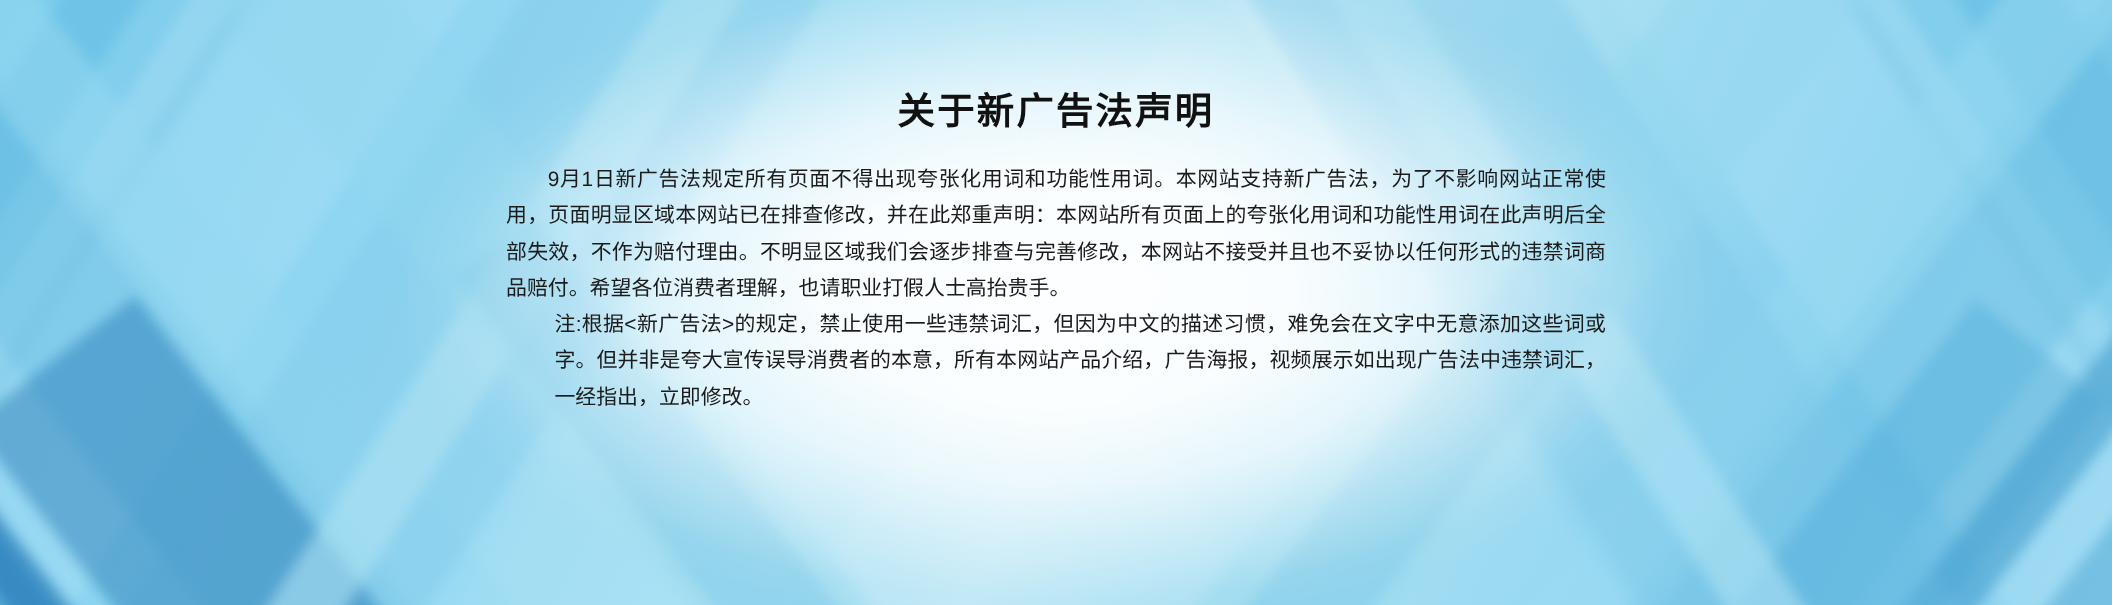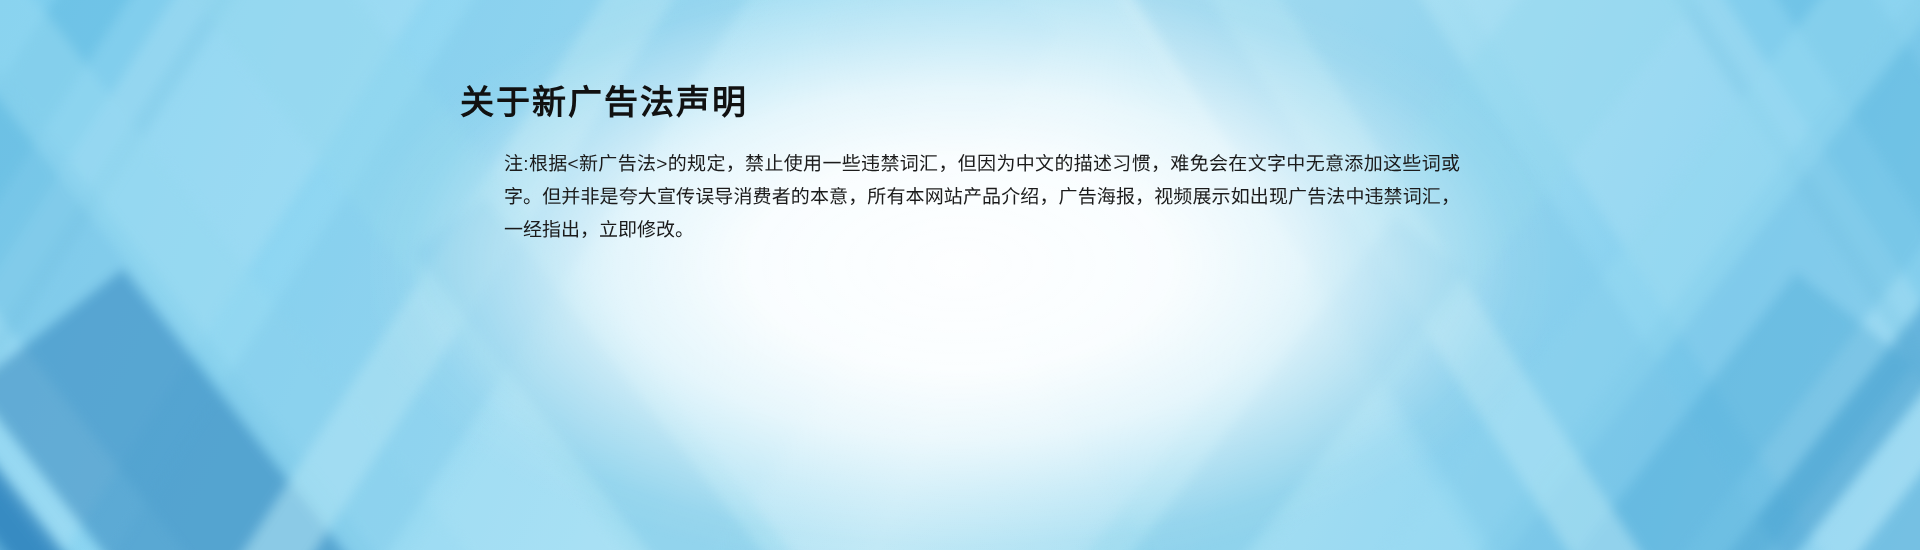--- a/index.html
+++ b/index.html
@@ -102,20 +102,21 @@
     transform: translateX(-50%);
     width: 1000px;
     height: 550px;
     padding-top: 82px;
     box-sizing: border-box;
     z-index: 5;
   }
 
   .page-title {
     margin: 0 0 24px 0;
+    text-align: center;
     font-size: 34px;
     font-weight: 700;
     color: #111111;
     letter-spacing: 2px;
     line-height: 1.2;
   }
 
   .statement-body {
     font-size: 19px;
     line-height: 33px;
@@ -171,17 +172,18 @@
     <span class="band r12"></span>
     <span class="band r13"></span>
   </div>
 
   <div class="glow"></div>
 
   <div class="content">
     <h1 class="page-title">关于新广告法声明</h1>
 
     <div class="statement-body">
+      <p class="para para-main">9月1日新广告法规定所有页面不得出现夸张化用词和功能性用词。本网站支持新广告法，为了不影响网站正常使用，页面明显区域本网站已在排查修改，并在此郑重声明：本网站所有页面上的夸张化用词和功能性用词在此声明后全部失效，不作为赔付理由。不明显区域我们会逐步排查与完善修改，本网站不接受并且也不妥协以任何形式的违禁词商品赔付。希望各位消费者理解，也请职业打假人士高抬贵手。</p>
       <p class="para para-note">注:根据&lt;新广告法&gt;的规定，禁止使用一些违禁词汇，但因为中文的描述习惯，难免会在文字中无意添加这些词或字。但并非是夸大宣传误导消费者的本意，所有本网站产品介绍，广告海报，视频展示如出现广告法中违禁词汇，一经指出，立即修改。</p>
     </div>
   </div>
 
 </div>
 
 </body></html>

